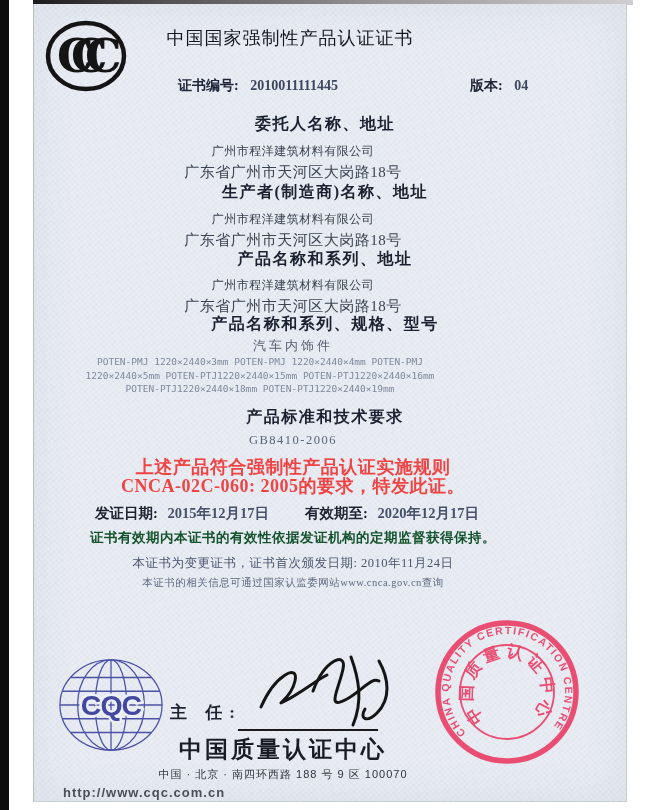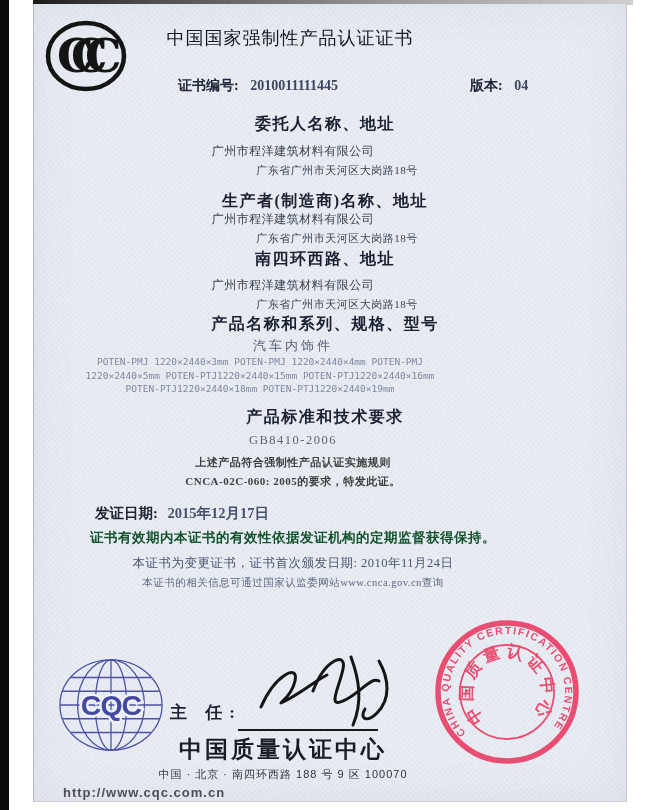--- a/index.html
+++ b/index.html
@@ -22,27 +22,27 @@
   .title{position:absolute;left:130px;top:26px;width:320px;text-align:center;white-space:nowrap;
     font-size:18px;font-weight:normal;letter-spacing:1px;color:#15181f;}
   .certrow{position:absolute;top:77px;font-size:14px;font-weight:bold;color:#20263a;white-space:nowrap;}
   .certrow .val{margin-left:8px;color:#3c465e;}
   .cert-no{left:178px;}
   .version{left:470px;}
   .content{position:absolute;left:33px;top:0;width:520px;}
   .cline{position:absolute;left:0;width:100%;text-align:center;white-space:nowrap;}
   .sec-heading{font-size:16px;font-weight:bold;letter-spacing:1.5px;color:#1b2130;padding-left:32px;}
   .company{font-size:12px;color:#39414f;letter-spacing:.5px;}
-  .addr{font-size:11px;color:#3c4453;letter-spacing:.5px;margin-left:44px;}
+  .addr{font-size:15px;color:#3c4453;letter-spacing:.5px;}
   .prod-name{font-size:13px;color:#596173;letter-spacing:3px;}
   .models{position:absolute;left:70px;top:355px;width:380px;text-align:center;
     font-family:"DejaVu Sans Mono","Liberation Mono",monospace;
     font-size:9.5px;line-height:13.5px;color:#7e879c;white-space:normal;}
   .standard-val{font-size:12.5px;color:#5a6377;letter-spacing:1.5px;}
-  .statement{font-size:11px;font-weight:bold;color:#404040;letter-spacing:.5px;}
+  .statement{font-size:18px;font-weight:bold;color:#ef4444;letter-spacing:.5px;}
   .daterow{position:absolute;top:504px;font-size:14.5px;font-weight:bold;color:#1d2330;white-space:nowrap;}
   .daterow .val{color:#46516b;margin-left:6px;}
   .d-issue{left:95px;}
   .d-expiry{left:305px;}
   .maintenance{font-size:13.5px;font-weight:bold;color:#14532d;letter-spacing:.5px;}
   .changeline{font-size:12.5px;color:#49556d;letter-spacing:.5px;}
   .infoline{font-size:10.5px;color:#5d6880;letter-spacing:.5px;}
   .director{position:absolute;left:170px;top:701px;font-size:17px;font-weight:bold;
     letter-spacing:7px;color:#1c2230;white-space:nowrap;}
   .sig-line{position:absolute;left:238px;top:729px;width:140px;height:2px;background:#1a1a1a;}
@@ -85,25 +85,25 @@
   <div class="certrow version">
     <span>版本:</span>
     <span class="val">04</span>
   </div>
 
   <div class="content">
     <div class="cline sec-heading" style="top:114px">委托人名称、地址</div>
     <div class="cline company" style="top:143px">广州市程洋建筑材料有限公司</div>
     <div class="cline addr" style="top:163px">广东省广州市天河区大岗路18号</div>
 
-    <div class="cline sec-heading" style="top:191px">生产者(制造商)名称、地址</div>
+    <div class="cline sec-heading" style="top:182px">生产者(制造商)名称、地址</div>
     <div class="cline company" style="top:211px">广州市程洋建筑材料有限公司</div>
     <div class="cline addr" style="top:231px">广东省广州市天河区大岗路18号</div>
 
-    <div class="cline sec-heading" style="top:249px">南四环西路、地址</div>
+    <div class="cline sec-heading" style="top:249px">产品名称和系列、地址</div>
     <div class="cline company" style="top:277px">广州市程洋建筑材料有限公司</div>
     <div class="cline addr" style="top:297px">广东省广州市天河区大岗路18号</div>
 
     <div class="cline sec-heading" style="top:314px">产品名称和系列、规格、型号</div>
     <div class="cline prod-name" style="top:337px">汽车内饰件</div>
 
     <div class="cline sec-heading" style="top:407px">产品标准和技术要求</div>
     <div class="cline standard-val" style="top:433px">GB8410-2006</div>
 
     <div class="cline statement" style="top:455px">上述产品符合强制性产品认证实施规则</div>
@@ -112,20 +112,24 @@
     <div class="cline maintenance" style="top:529px">证书有效期内本证书的有效性依据发证机构的定期监督获得保持。</div>
     <div class="cline changeline" style="top:555px">本证书为变更证书，证书首次颁发日期: 2010年11月24日</div>
     <div class="cline infoline" style="top:576px">本证书的相关信息可通过国家认监委网站www.cnca.gov.cn查询</div>
   </div>
 
   <div class="models">POTEN-PMJ 1220×2440×3mm POTEN-PMJ 1220×2440×4mm POTEN-PMJ 1220×2440×5mm POTEN-PTJ1220×2440×15mm POTEN-PTJ1220×2440×16mm POTEN-PTJ1220×2440×18mm POTEN-PTJ1220×2440×19mm</div>
 
   <div class="daterow d-issue">
     <span>发证日期:</span>
     <span class="val">2015年12月17日</span>
+  </div>
+  <div class="daterow d-expiry">
+    <span>有效期至:</span>
+    <span class="val">2020年12月17日</span>
   </div>
 
   <div class="cqc-logo">
     <svg width="108" height="100" viewBox="0 0 110 100">
       <g fill="none" stroke="#4b52a5" stroke-width="1.3">
         <ellipse cx="55" cy="50" rx="52" ry="46"></ellipse>
         <ellipse cx="55" cy="50" rx="34" ry="46"></ellipse>
         <ellipse cx="55" cy="50" rx="16" ry="46"></ellipse>
         <line x1="55" y1="4" x2="55" y2="96"></line>
         <line x1="14" y1="22" x2="96" y2="22"></line>

